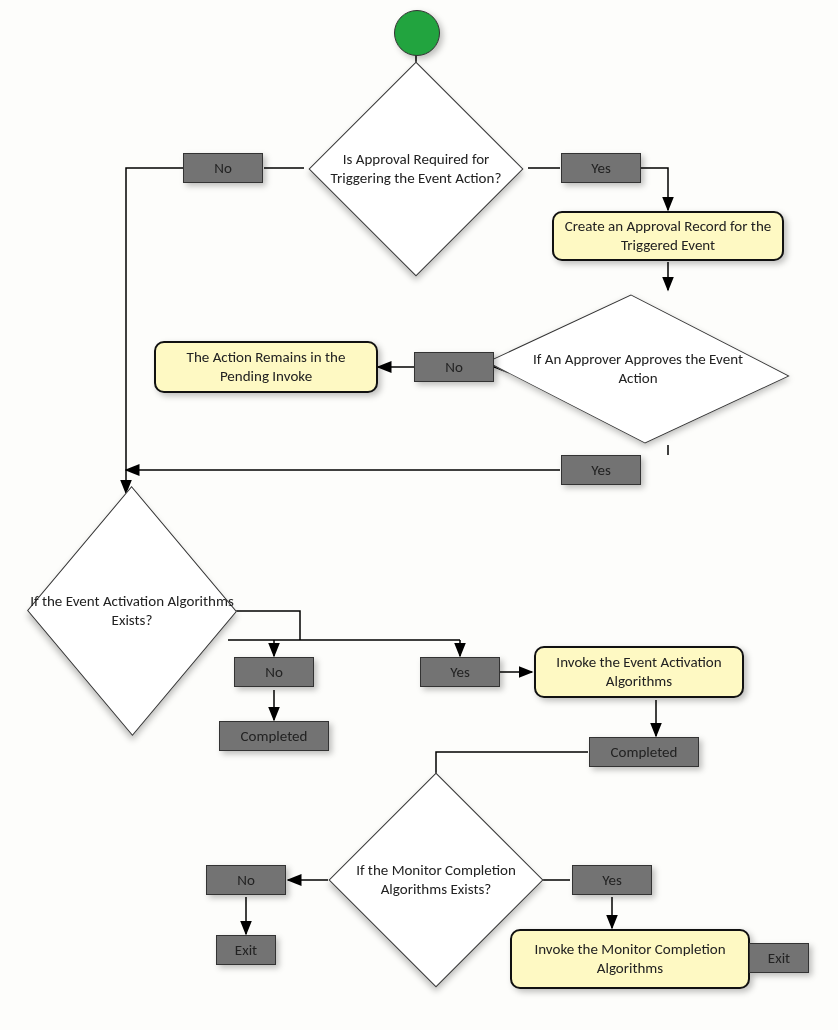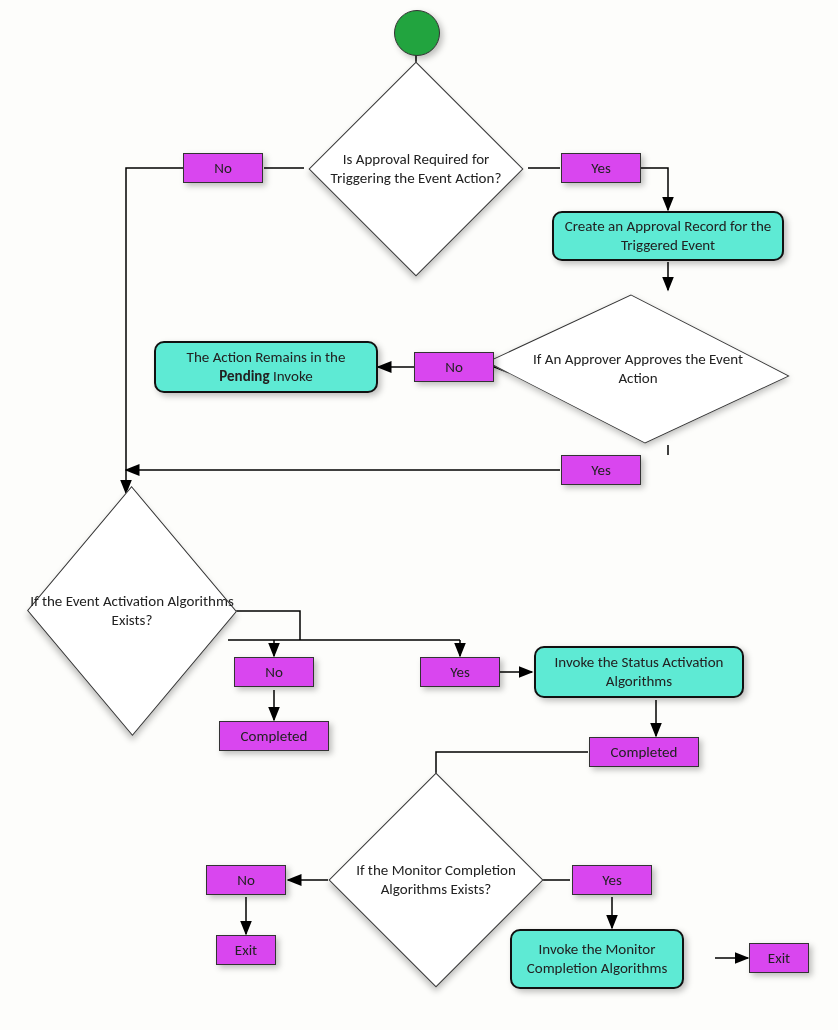--- a/index.html
+++ b/index.html
@@ -36,53 +36,53 @@
   position: absolute;
   transform: rotate(-45deg);
   text-align: center;
   display: flex;
   align-items: center;
   justify-content: center;
   line-height: 1.25;
 }
 .label-box {
   position: absolute;
-  background: #d946ef;
+  background: #737373;
   border: 1px solid #333;
   text-align: center;
   display: flex;
   align-items: center;
   justify-content: center;
   box-shadow: 3px 3px 6px rgba(0,0,0,0.25);
   padding: 2px 4px;
   box-sizing: border-box;
 }
 .rounded-box {
   position: absolute;
-  background: #5eead4;
+  background: #fef9c3;
   border: 2px solid #111;
   border-radius: 10px;
   text-align: center;
   display: flex;
   align-items: center;
   justify-content: center;
   box-shadow: 3px 3px 6px rgba(0,0,0,0.25);
   padding: 8px 6px;
   box-sizing: border-box;
   line-height: 1.25;
 }
 .conn-svg {
   position: absolute;
   top: 0;
   left: 0;
   width: 838px;
   height: 1030px;
   pointer-events: none;
 }
-.bold { font-weight: bold; }
+.bold { font-weight: normal; }
 </style>
 </head>
 <body>
 
 <div class="canvas">
 
   <svg class="conn-svg">
     <defs>
       <marker id="ah" markerWidth="10" markerHeight="8" refX="9" refY="4" orient="auto">
         <path d="M0,0 L10,4 L0,8 Z" fill="#000"></path>
@@ -182,21 +182,21 @@
 
   <div class="label-box" style="left:234px; top:657px; width:80px; height:30px;">
     <span>No</span>
   </div>
 
   <div class="label-box" style="left:420px; top:657px; width:80px; height:30px;">
     <span>Yes</span>
   </div>
 
   <div class="rounded-box" style="left:534px; top:646px; width:210px; height:52px;">
-    <span>Invoke the Status Activation Algorithms</span>
+    <span>Invoke the Event Activation Algorithms</span>
   </div>
 
   <div class="label-box" style="left:219px; top:721px; width:110px; height:30px;">
     <span>Completed</span>
   </div>
 
   <div class="label-box" style="left:589px; top:737px; width:110px; height:30px;">
     <span>Completed</span>
   </div>
 
@@ -211,21 +211,21 @@
   </div>
 
   <div class="label-box" style="left:572px; top:865px; width:80px; height:30px;">
     <span>Yes</span>
   </div>
 
   <div class="label-box" style="left:216px; top:935px; width:60px; height:30px;">
     <span>Exit</span>
   </div>
 
-  <div class="rounded-box" style="left:510px; top:929px; width:174px; height:60px;">
+  <div class="rounded-box" style="left:510px; top:929px; width:240px; height:60px;">
     <span>Invoke the Monitor Completion Algorithms</span>
   </div>
 
   <div class="label-box" style="left:749px; top:943px; width:60px; height:30px;">
     <span>Exit</span>
   </div>
 
 </div>
 
 </body></html>

